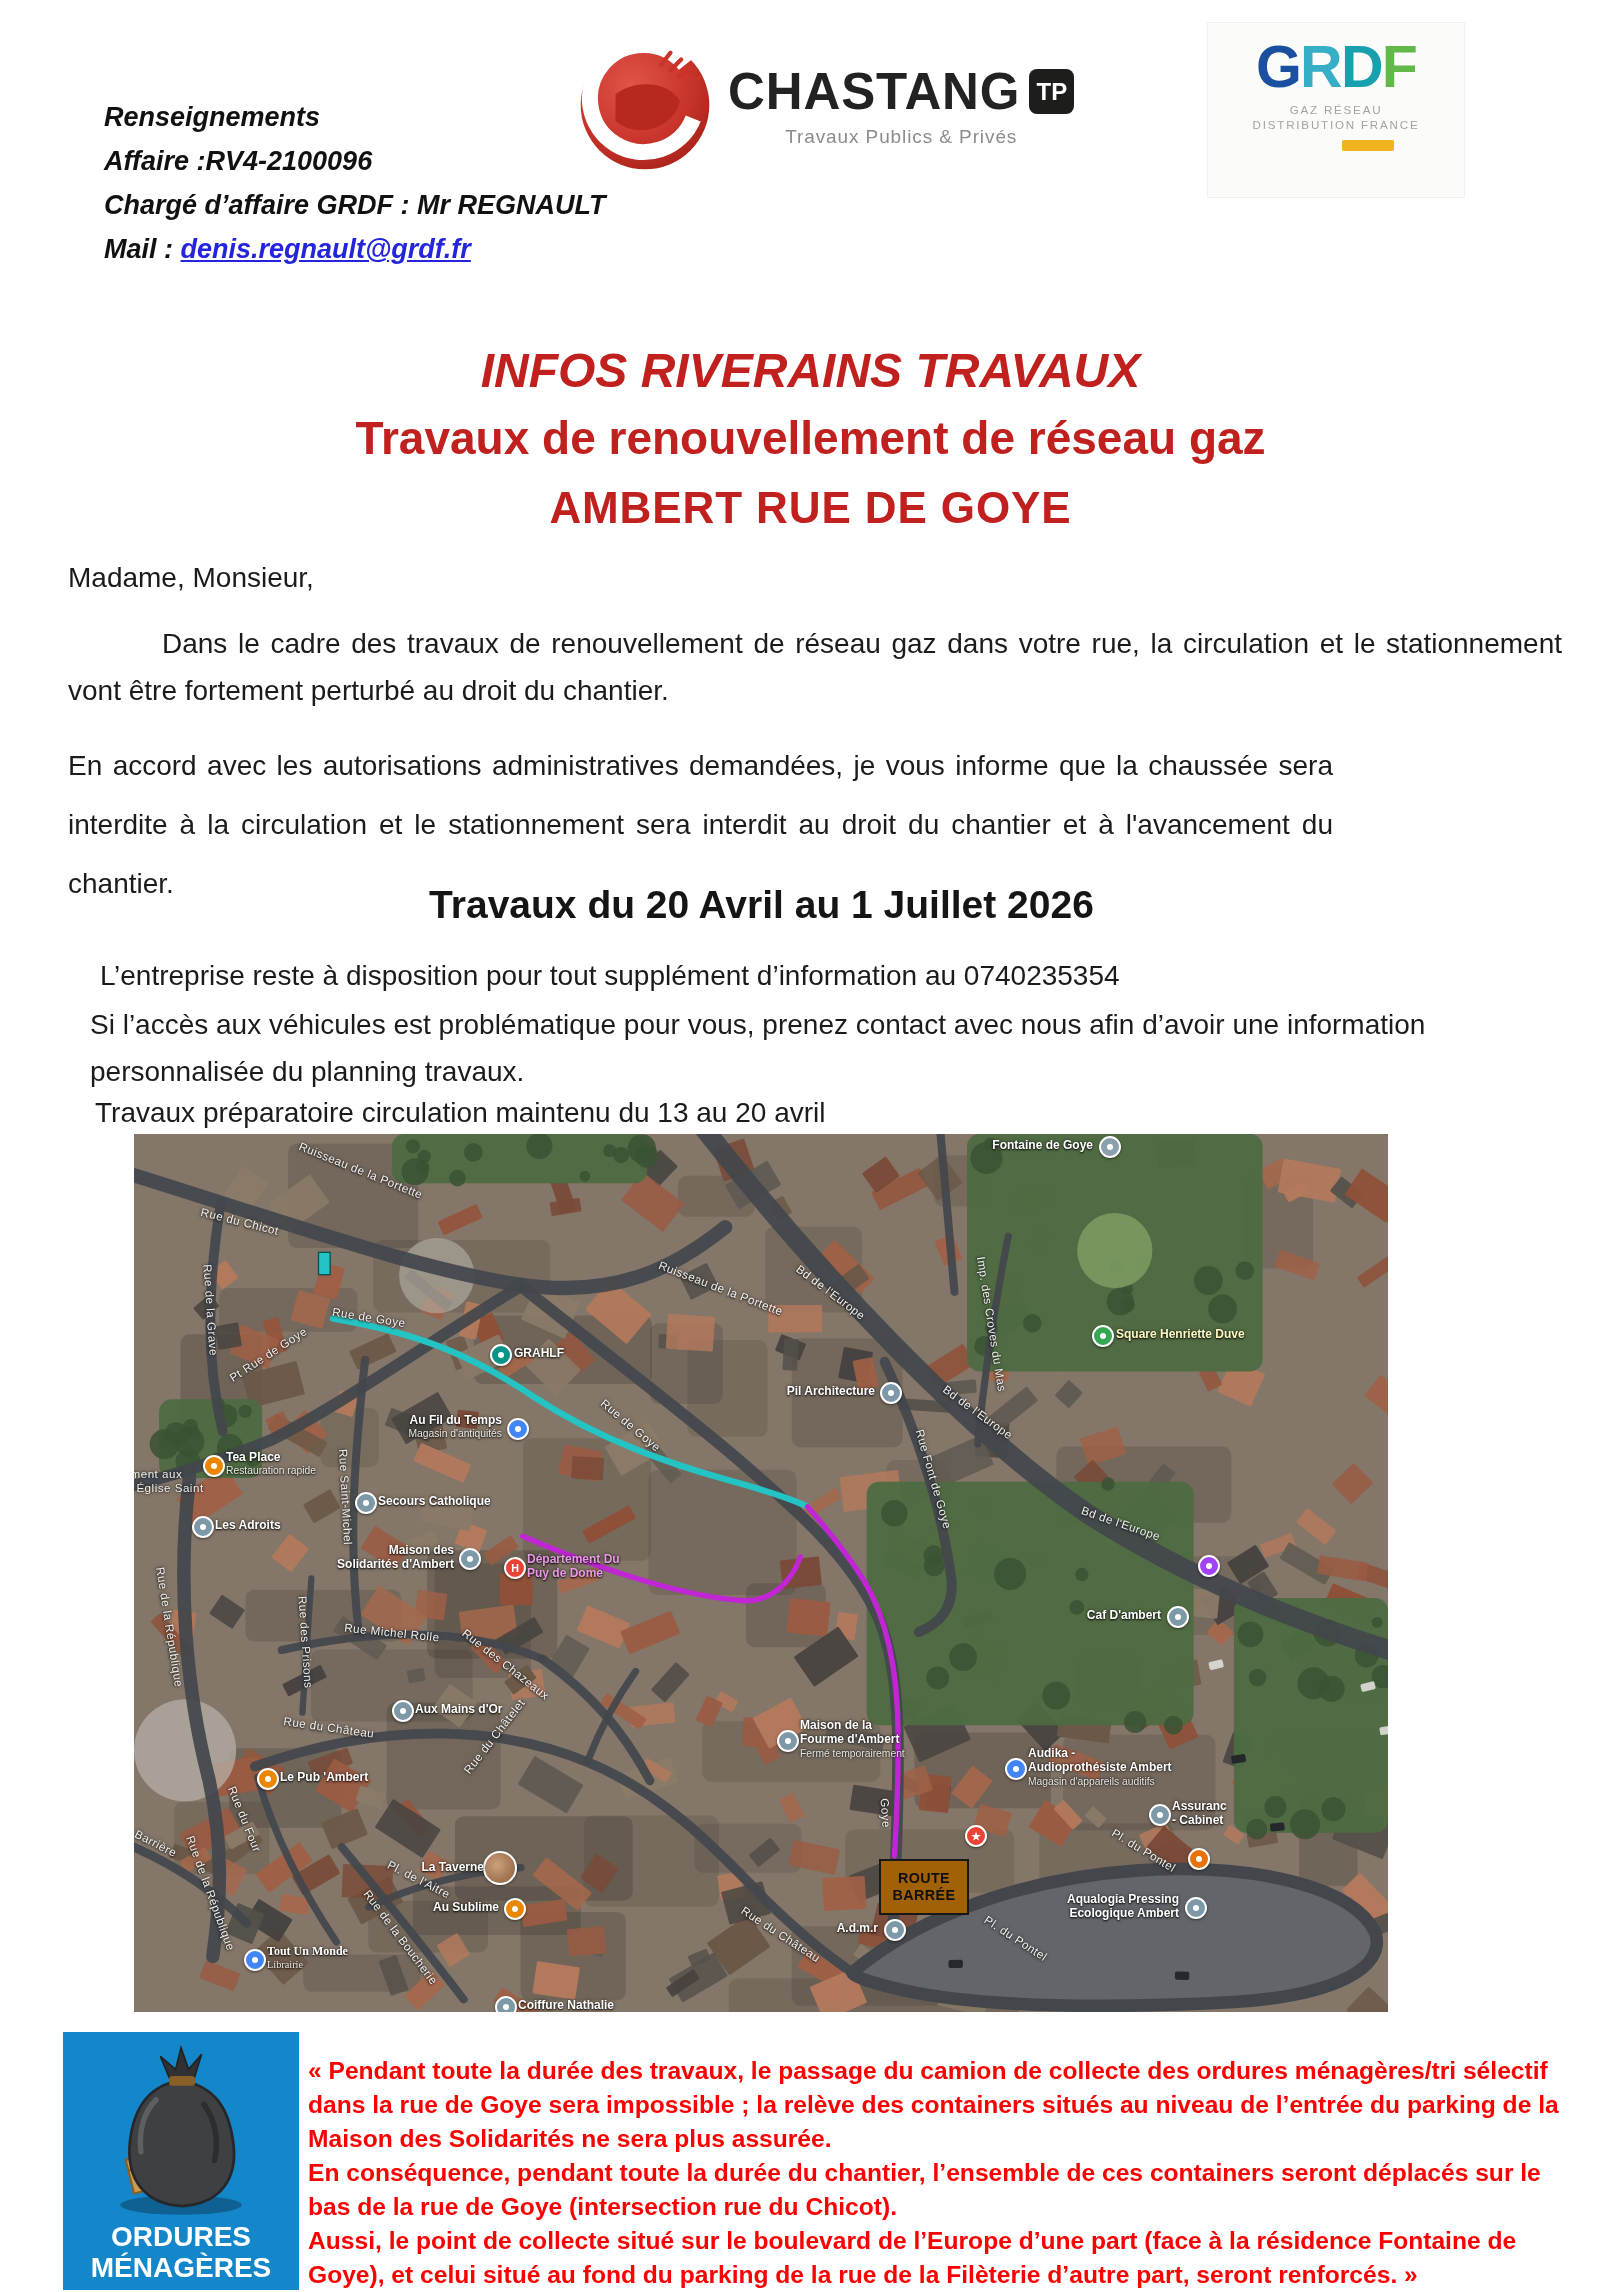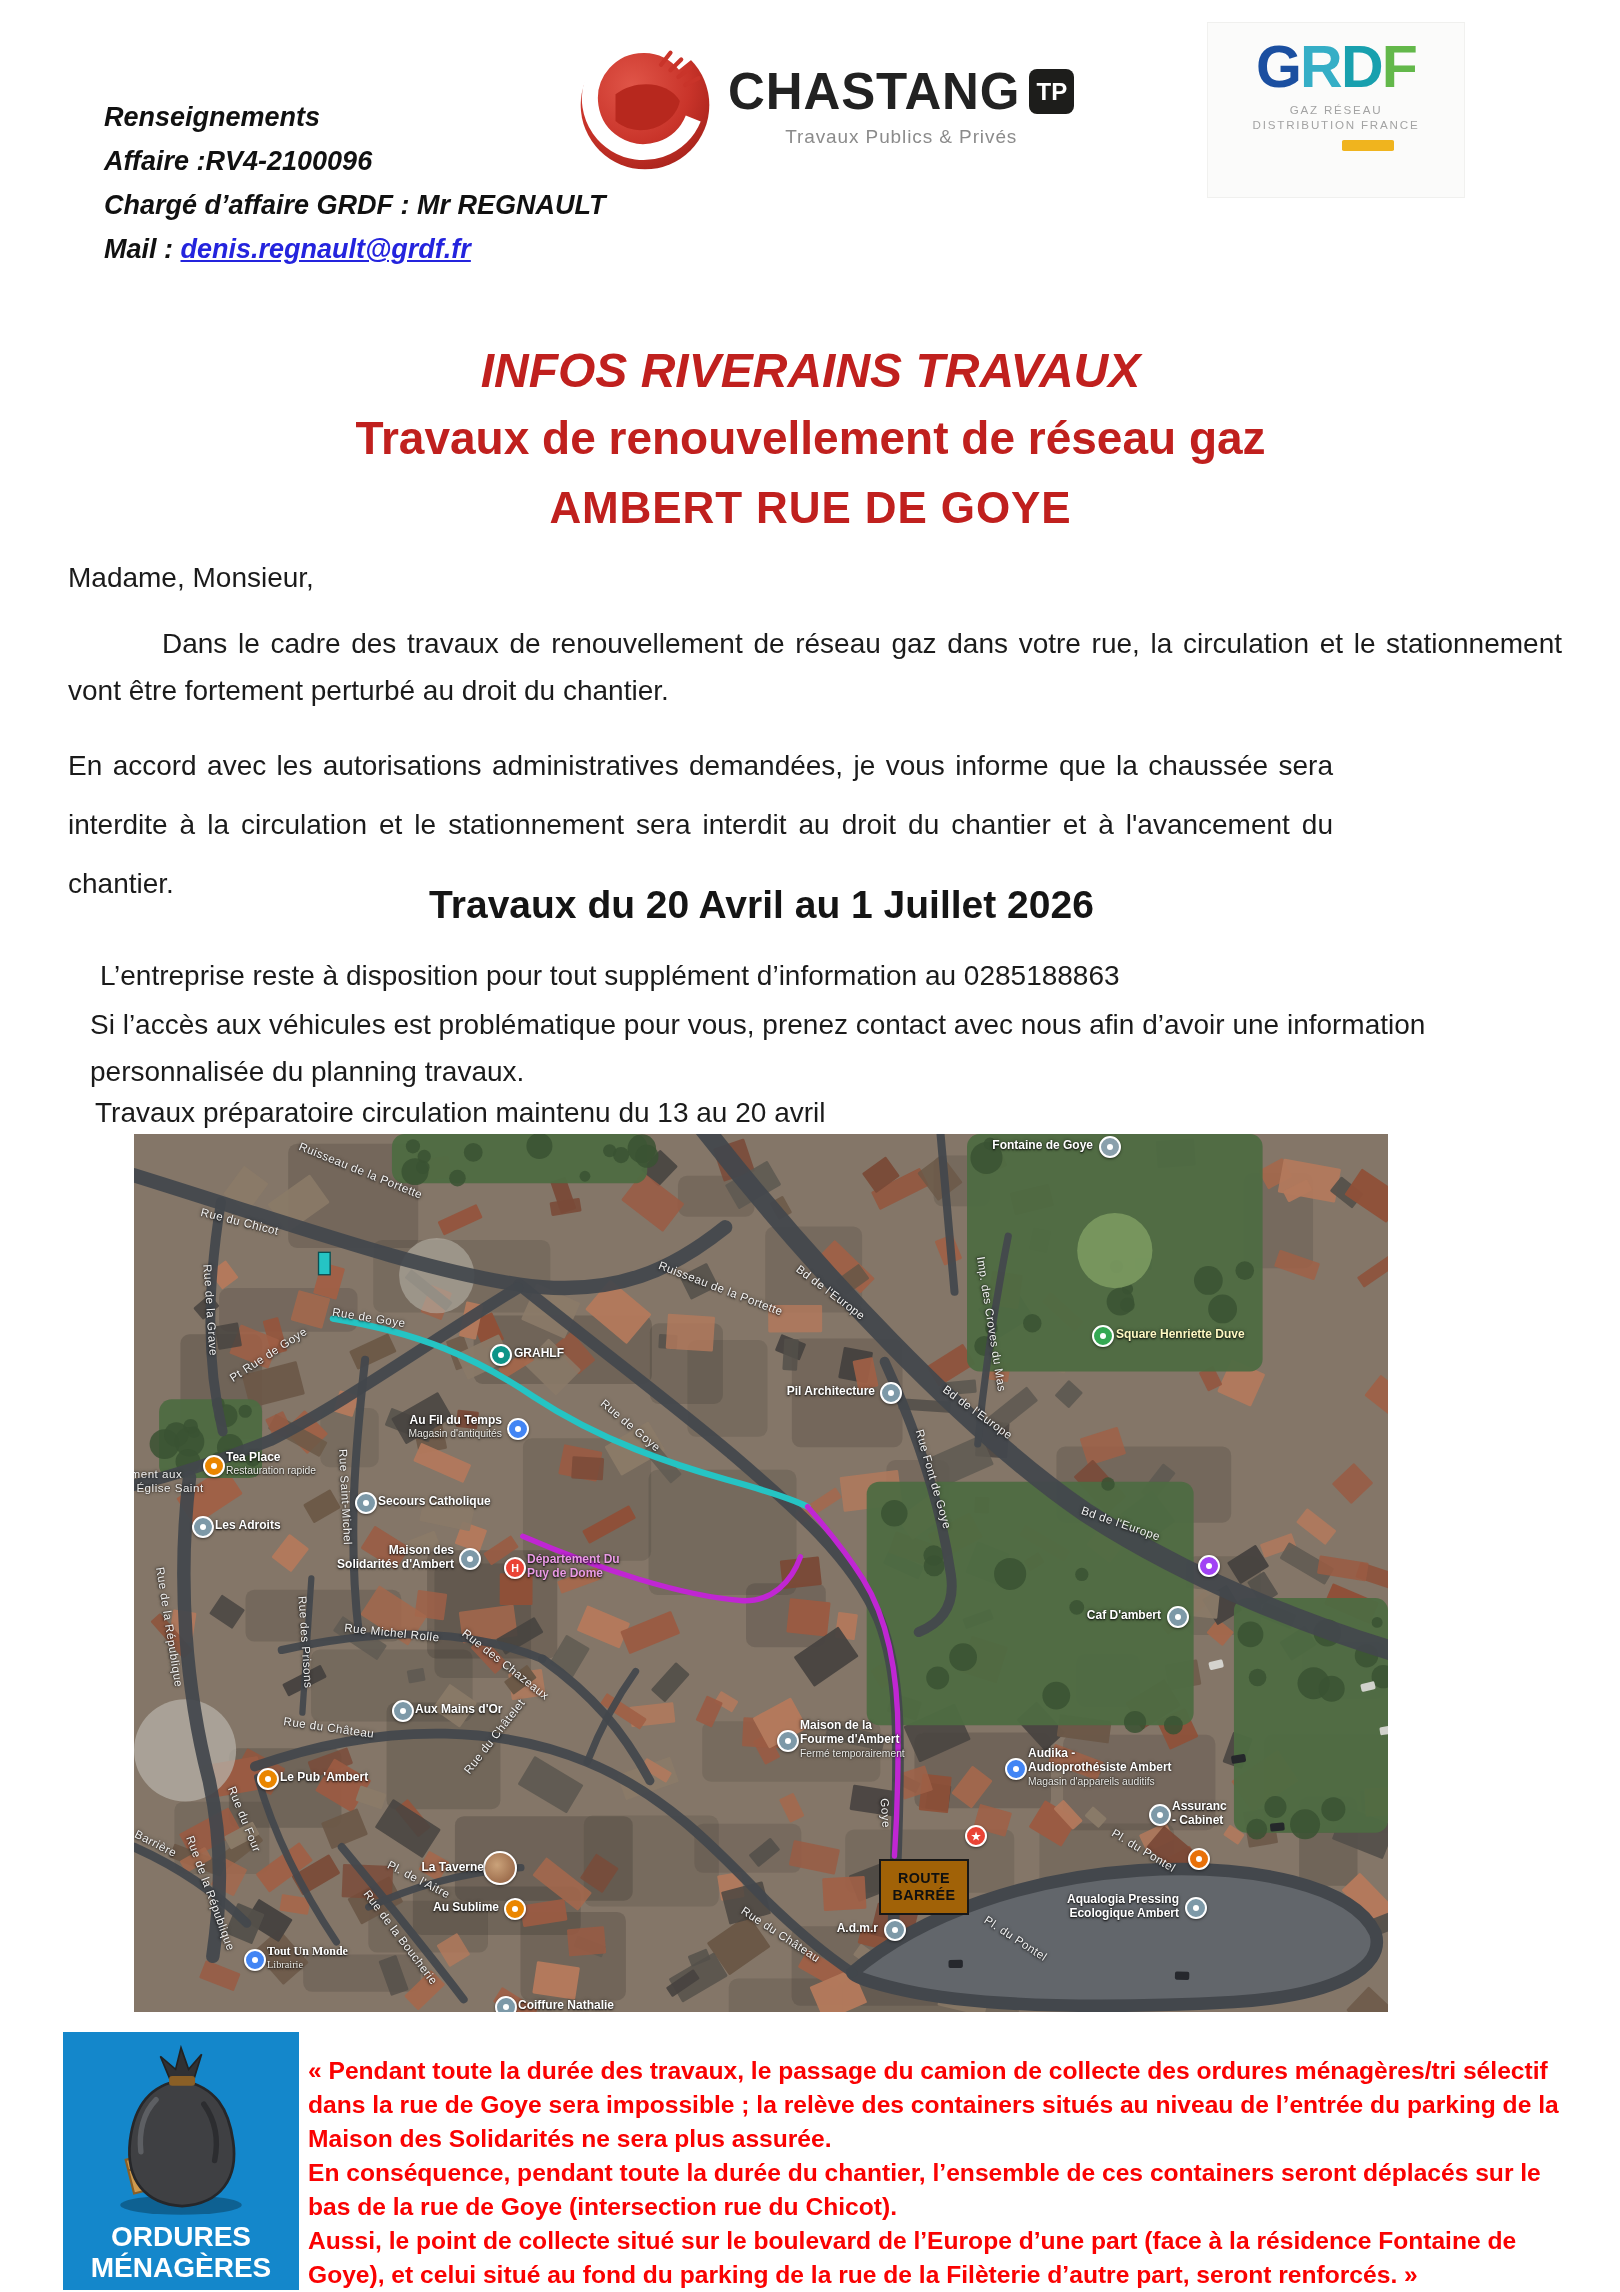--- a/index.html
+++ b/index.html
@@ -115,21 +115,21 @@
   </div>
 
   <div class="center-wrap h1">INFOS RIVERAINS TRAVAUX</div>
   <div class="center-wrap h2">Travaux de renouvellement de réseau gaz</div>
   <div class="center-wrap h3">AMBERT RUE DE GOYE</div>
 
   <div class="body-text salutation">Madame, Monsieur,</div>
   <div class="body-text p1">Dans le cadre des travaux de renouvellement de réseau gaz dans votre rue, la circulation et le stationnement vont être fortement perturbé au droit du chantier.</div>
   <div class="body-text p2">En accord avec les autorisations administratives demandées, je vous informe que la chaussée sera interdite à la circulation et le stationnement sera interdit au droit du chantier et à l'avancement du chantier.</div>
   <div class="body-text dates">Travaux du 20 Avril au 1 Juillet  2026</div>
-  <div class="body-text p3">L’entreprise reste à disposition pour tout supplément d’information au  0285188863</div>
+  <div class="body-text p3">L’entreprise reste à disposition pour tout supplément d’information au  0740235354</div>
   <div class="body-text p4">Si l’accès aux véhicules est problématique pour vous, prenez contact avec nous afin d’avoir une information personnalisée du planning travaux.</div>
   <div class="body-text p5">Travaux préparatoire circulation maintenu du 13 au 20 avril</div>
 
   <div class="map">
     <svg id="map-svg" width="1254" height="878" viewBox="0 0 1400 980">
         <rect x="0" y="0" width="1400" height="980" fill="#847668"></rect>
         <rect x="664.0082693099976" y="942.7742719650269" width="127.37517356872559" height="116.86467170715332" fill="#2e2a26" opacity="0.1569173240661621" rx="10"></rect>
         <rect x="358.31424713134766" y="761.5000486373901" width="198.4683895111084" height="94.36215400695801" fill="#2e2a26" opacity="0.23725988388061522" rx="10"></rect>
         <rect x="1010.8127212524414" y="769.7880506515503" width="150.31081199645996" height="130.30232429504395" fill="#2e2a26" opacity="0.14221853256225586" rx="10"></rect>
         <rect x="45.0946831703186" y="745.260563492775" width="105.91603755950928" height="80.65134525299072" fill="#2e2a26" opacity="0.13972105979919433" rx="10"></rect>

